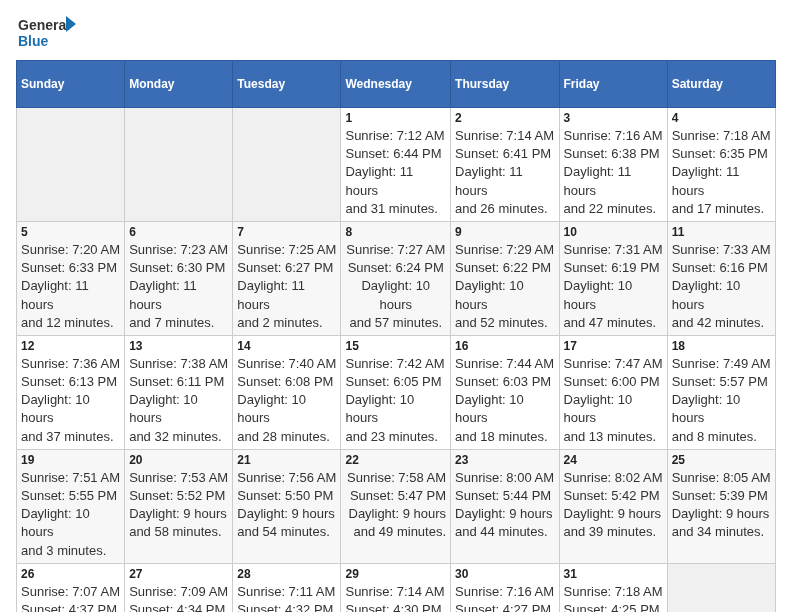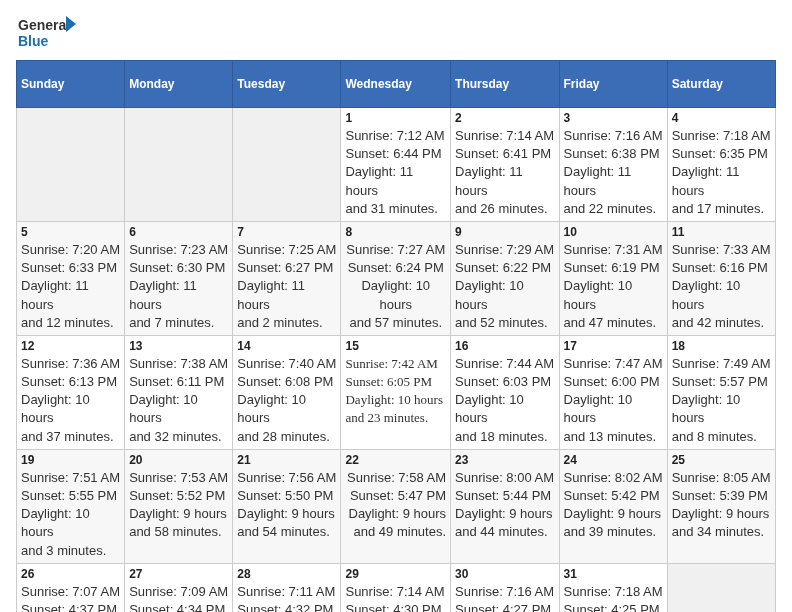--- a/index.html
+++ b/index.html
@@ -211,21 +211,21 @@
           </td>
           <td>
             <div class="day-num">14</div>
             <div class="day-info" style="white-space: pre-line;">Sunrise: 7:40 AM
 Sunset: 6:08 PM
 Daylight: 10 hours
 and 28 minutes.</div>
           </td>
           <td>
             <div class="day-num">15</div>
-            <div class="day-info" style="white-space: pre-line; font-family: Liberation Serif, serif;">Sunrise: 7:42 AM
+            <div class="day-info" style="white-space: pre-line;">Sunrise: 7:42 AM
 Sunset: 6:05 PM
 Daylight: 10 hours
 and 23 minutes.</div>
           </td>
           <td>
             <div class="day-num">16</div>
             <div class="day-info" style="white-space: pre-line;">Sunrise: 7:44 AM
 Sunset: 6:03 PM
 Daylight: 10 hours
 and 18 minutes.</div>

